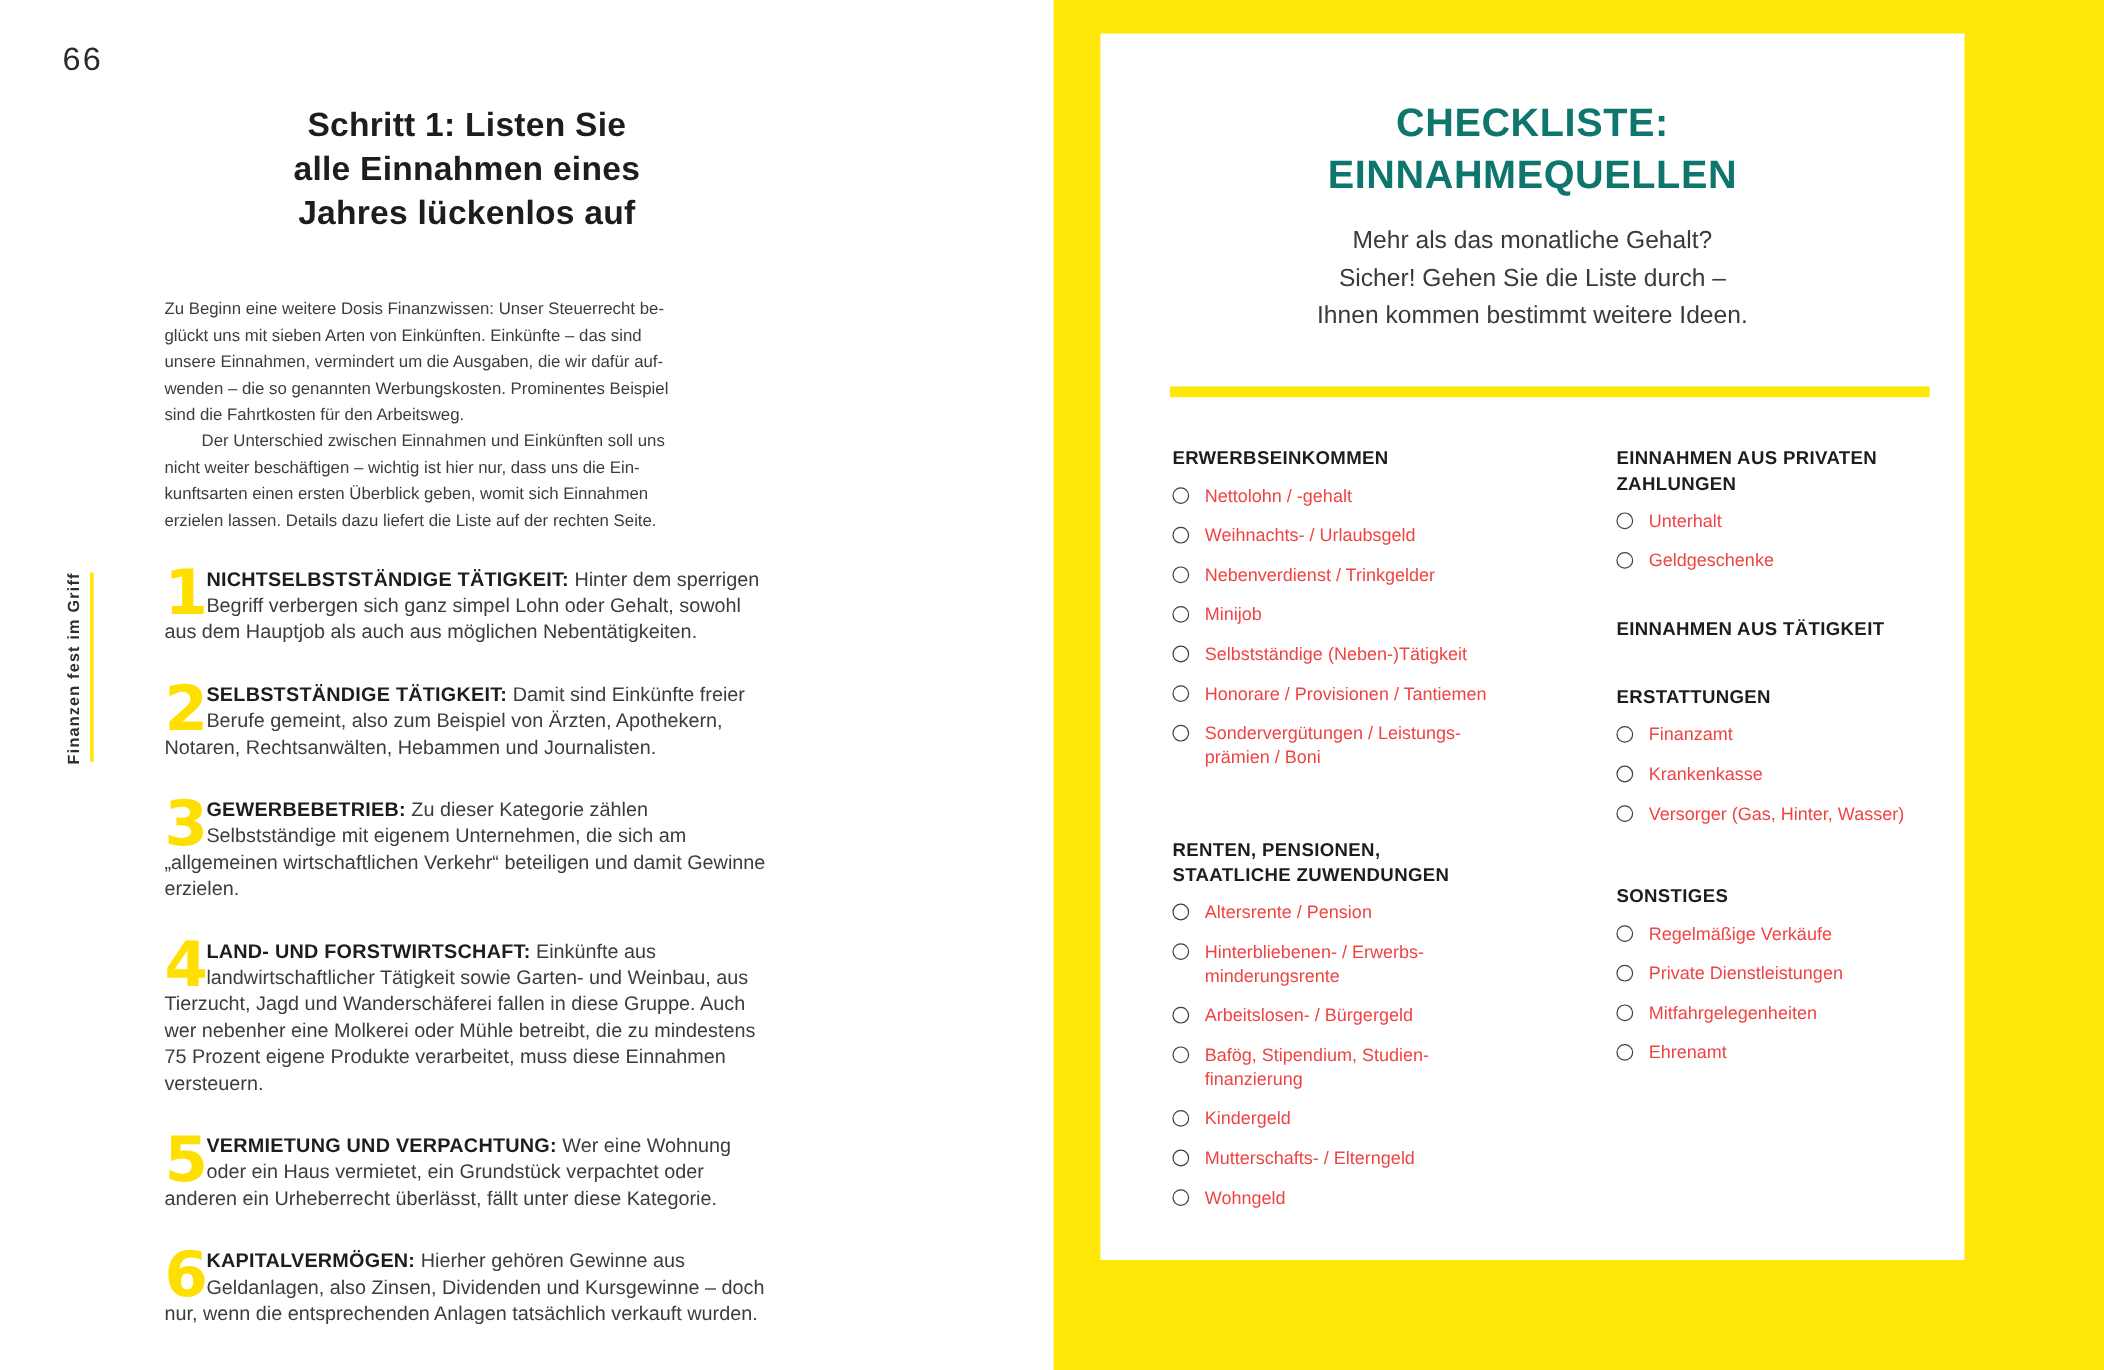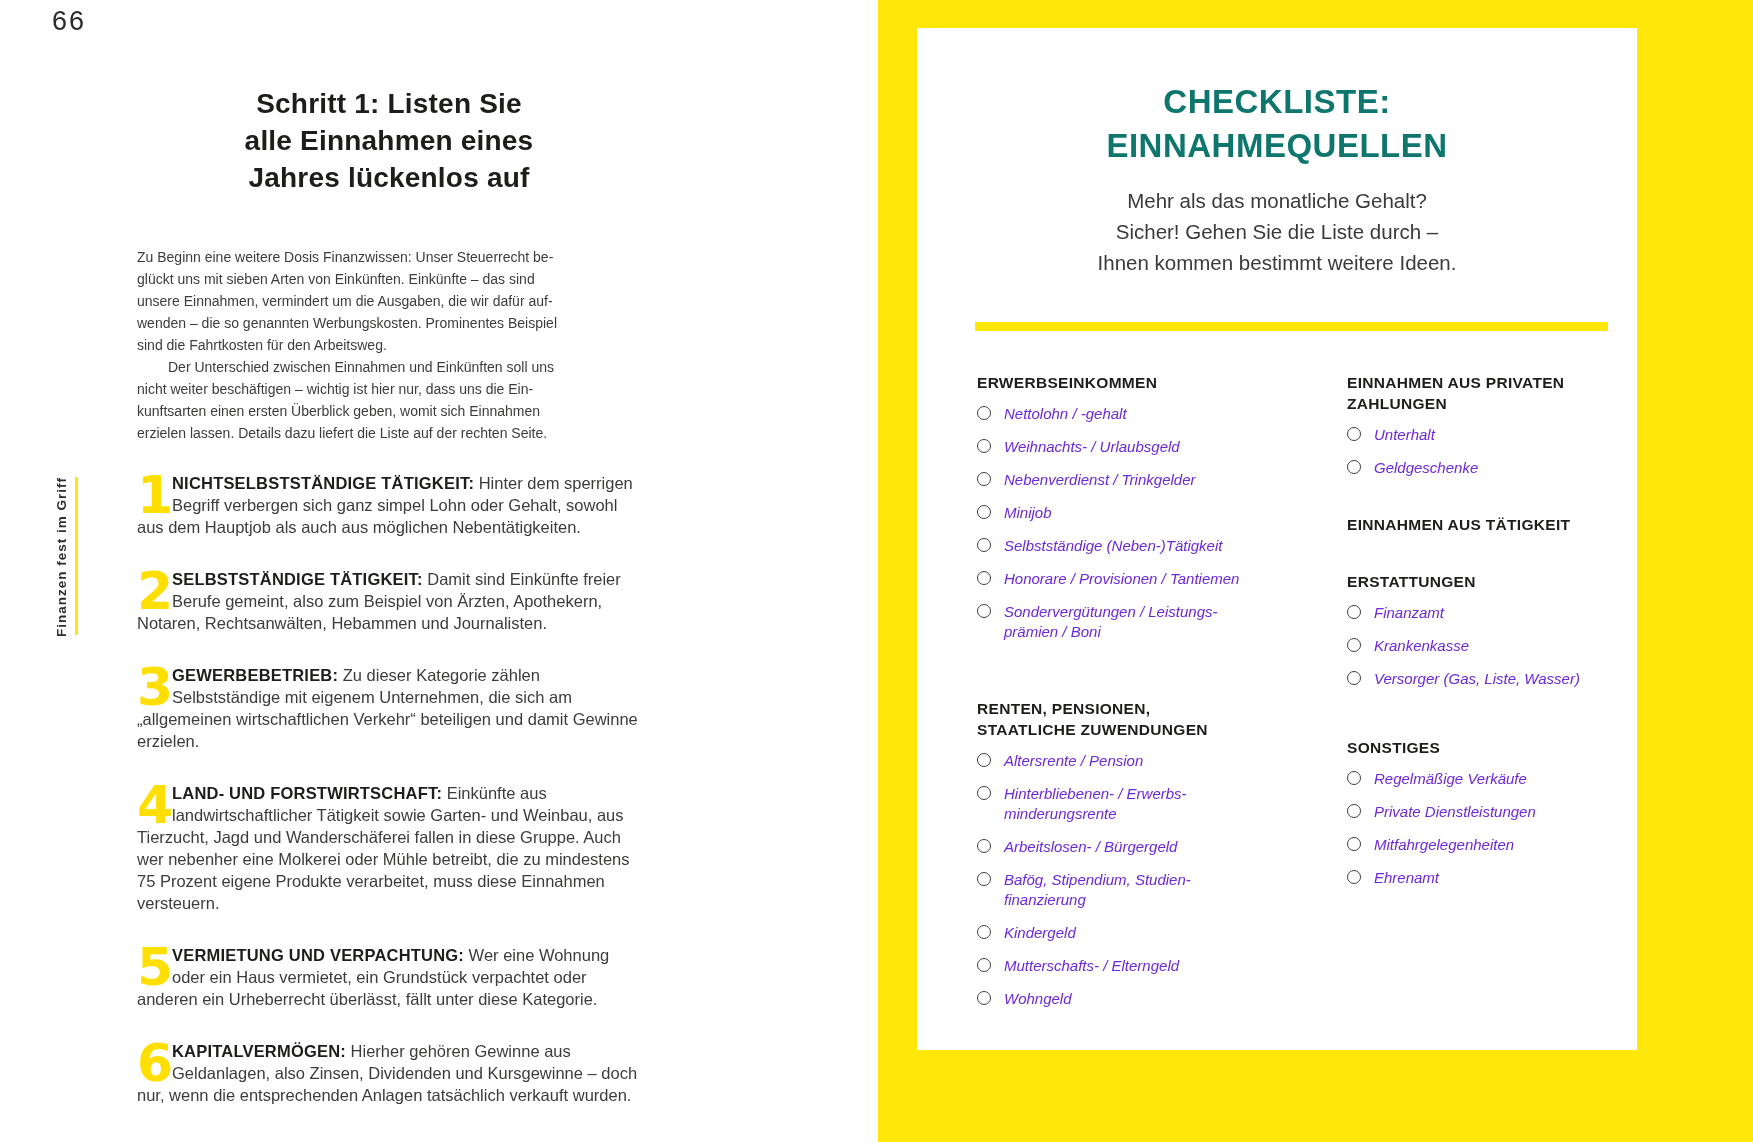--- a/index.html
+++ b/index.html
@@ -3,21 +3,21 @@
 <meta charset="utf-8">
 <style>
   html,body { margin:0; padding:0; background:#ffffff; }
   .spread {
     position:relative; width:1753px; height:1142px; background:#ffffff;
     font-family:"Liberation Sans", sans-serif; overflow:hidden; color:#3c3c3b;
   }
 
   
   .left-page { position:absolute; left:0; top:0; width:878px; height:1142px; background:#fff; }
-  .page-number { position:absolute; left:52px; top:6px; font-size:27px; letter-spacing:2px; color:#2b2b2b; }
+  .page-number { position:absolute; left:52px; top:34px; font-size:27px; letter-spacing:2px; color:#2b2b2b; }
   .sidebar-label {
     position:absolute; left:54px; top:477px; height:160px;
     writing-mode:vertical-rl; transform:rotate(180deg);
     font-weight:bold; font-size:13.5px; letter-spacing:1px; color:#2e2e2e; white-space:nowrap;
   }
   .sidebar-rule { position:absolute; left:75px; top:477px; width:3px; height:158px; background:#ffe70a; }
 
   .left-content { position:absolute; left:137px; top:85px; width:504px; }
   .step-heading {
     margin:0 0 50px 0; font-size:28px; line-height:37px; font-weight:bold;
@@ -61,21 +61,21 @@
   .cl-group-header {
     margin:0 0 11px 0; font-size:15.5px; line-height:21px; font-weight:bold;
     letter-spacing:0.3px; color:#1d1d1b; white-space:pre-line;
   }
   .cl-items { list-style:none; margin:0; padding:0; }
   .cl-item { display:flex; align-items:flex-start; margin-bottom:13px; }
   .cl-check {
     flex:0 0 auto; width:12px; height:12px; border:1.5px solid #3f3f3f;
     border-radius:50%; margin:2px 13px 0 0; background:#fff;
   }
-  .cl-item-label { font-size:15px; line-height:20px; color:#6d28d9; white-space:pre-line;font-style:italic; }
+  .cl-item-label { font-size:15px; line-height:20px; color:#ef4444; white-space:pre-line; }
 </style>
 </head>
 <body>
 
 <div class="spread">
 
   <div class="left-page">
     <div class="page-number">66</div>
     <div class="sidebar-label">Finanzen fest im Griff</div>
     <div class="sidebar-rule"></div>
@@ -280,21 +280,21 @@
                   <span class="cl-item-label">Finanzamt</span>
                 </li>
 
                 <li class="cl-item">
                   <span class="cl-check"></span>
                   <span class="cl-item-label">Krankenkasse</span>
                 </li>
 
                 <li class="cl-item">
                   <span class="cl-check"></span>
-                  <span class="cl-item-label">Versorger (Gas, Liste, Wasser)</span>
+                  <span class="cl-item-label">Versorger (Gas, Hinter, Wasser)</span>
                 </li>
               </ul>
           </div>
 
           <div class="cl-group gap-md">
             <h3 class="cl-group-header">SONSTIGES</h3>
             <ul class="cl-items">
 
                 <li class="cl-item">
                   <span class="cl-check"></span>

